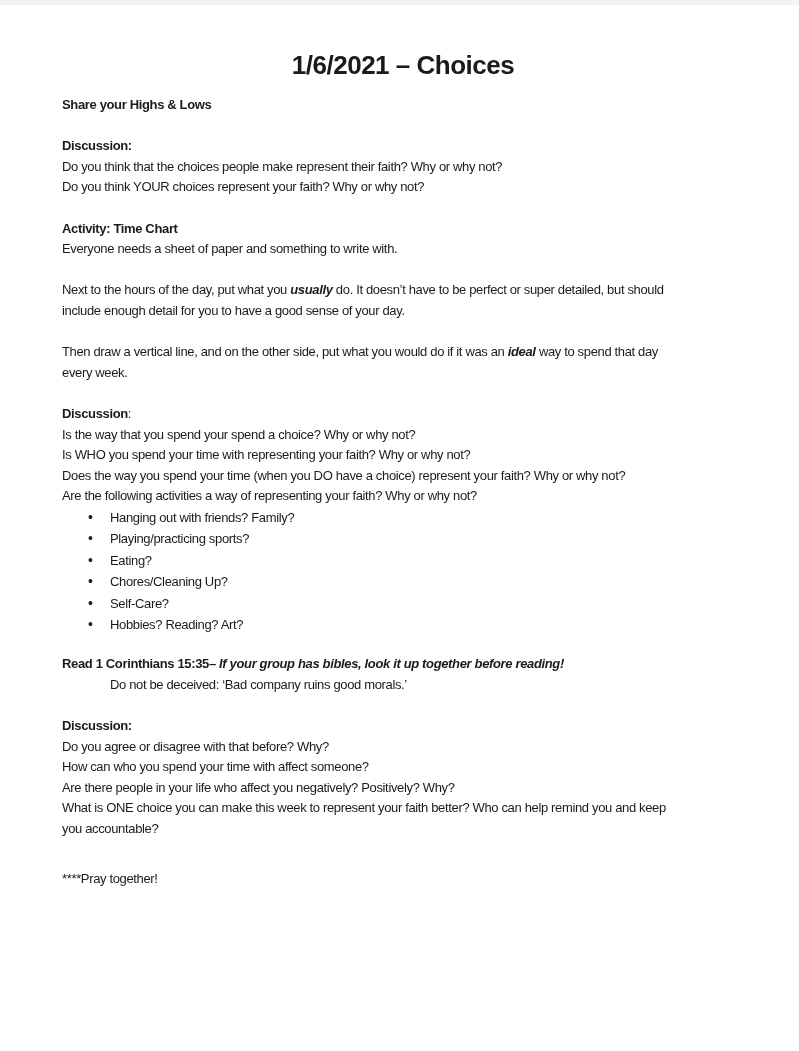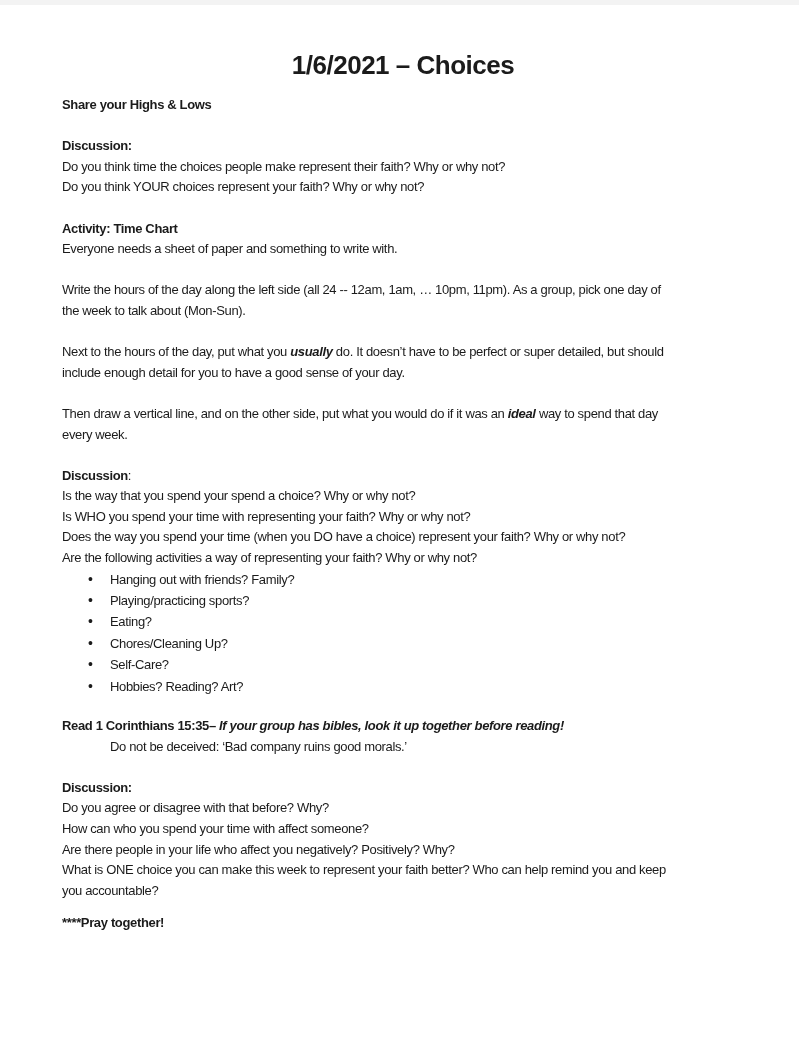--- a/index.html
+++ b/index.html
@@ -55,42 +55,41 @@
     line-height: 21.4px;
   }
   ul.bullets li::before {
     content: "\2022";
     position: absolute;
     left: -22px;
     top: 0;
     font-size: 14px;
   }
   .read-line { margin-top: 19px; }
-  .pray { margin-top: 12px; font-weight: bold; }
+  .pray { margin-top: 29px; font-weight: normal; }
 </style>
 </head>
 <body>
 
 <div class="page">
   <div class="top-strip"></div>
 
   <div class="content">
 
     <div class="doc-title">1/6/2021 – Choices</div>
 
     <p class="para bold share">Share your Highs &amp; Lows</p>
 
     <p class="para bold gap">Discussion:</p>
-    <p class="para">Do you think time the choices people make represent their faith? Why or why not?</p>
+    <p class="para">Do you think that the choices people make represent their faith? Why or why not?</p>
     <p class="para">Do you think YOUR choices represent your faith? Why or why not?</p>
 
     <p class="para bold gap">Activity: Time Chart</p>
     <p class="para">Everyone needs a sheet of paper and something to write with.</p>
 
-    <p class="para gap"><span>Write the hours of the day along the left side (all 24 -- 12am, 1am, … 10pm, 11pm). As a group, pick one day of</span><br><span>the week to talk about (Mon-Sun).</span></p>
 
     <p class="para gap"><span>Next to the hours of the day, put what you </span><span class="ital">usually</span><span> do. It doesn’t have to be perfect or super detailed, but should</span><br><span>include enough detail for you to have a good sense of your day.</span></p>
 
     <p class="para gap"><span>Then draw a vertical line, and on the other side, put what you would do if it was an </span><span class="ital">ideal</span><span> way to spend that day</span><br><span>every week.</span></p>
 
     <p class="para gap"><span class="bold">Discussion</span><span>:</span></p>
     <p class="para">Is the way that you spend your spend a choice? Why or why not?</p>
     <p class="para">Is WHO you spend your time with representing your faith? Why or why not?</p>
     <p class="para">Does the way you spend your time (when you DO have a choice) represent your faith? Why or why not?</p>
     <p class="para">Are the following activities a way of representing your faith? Why or why not?</p>

